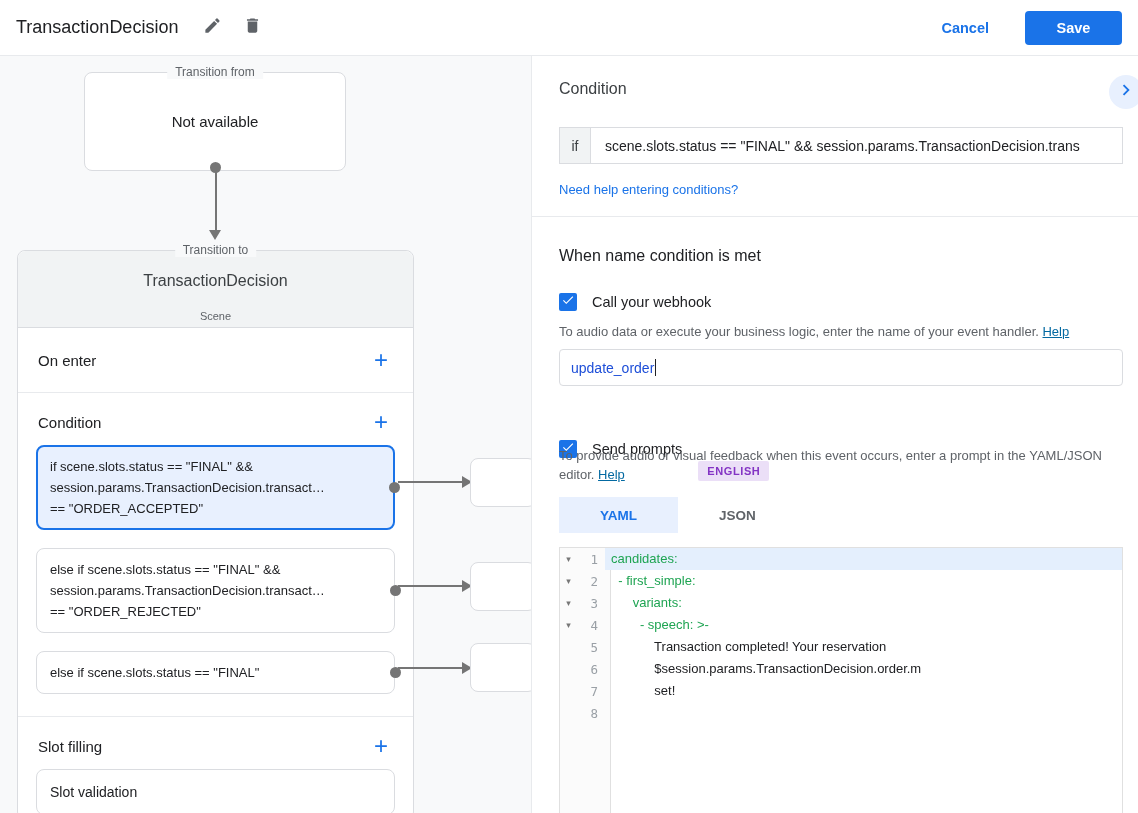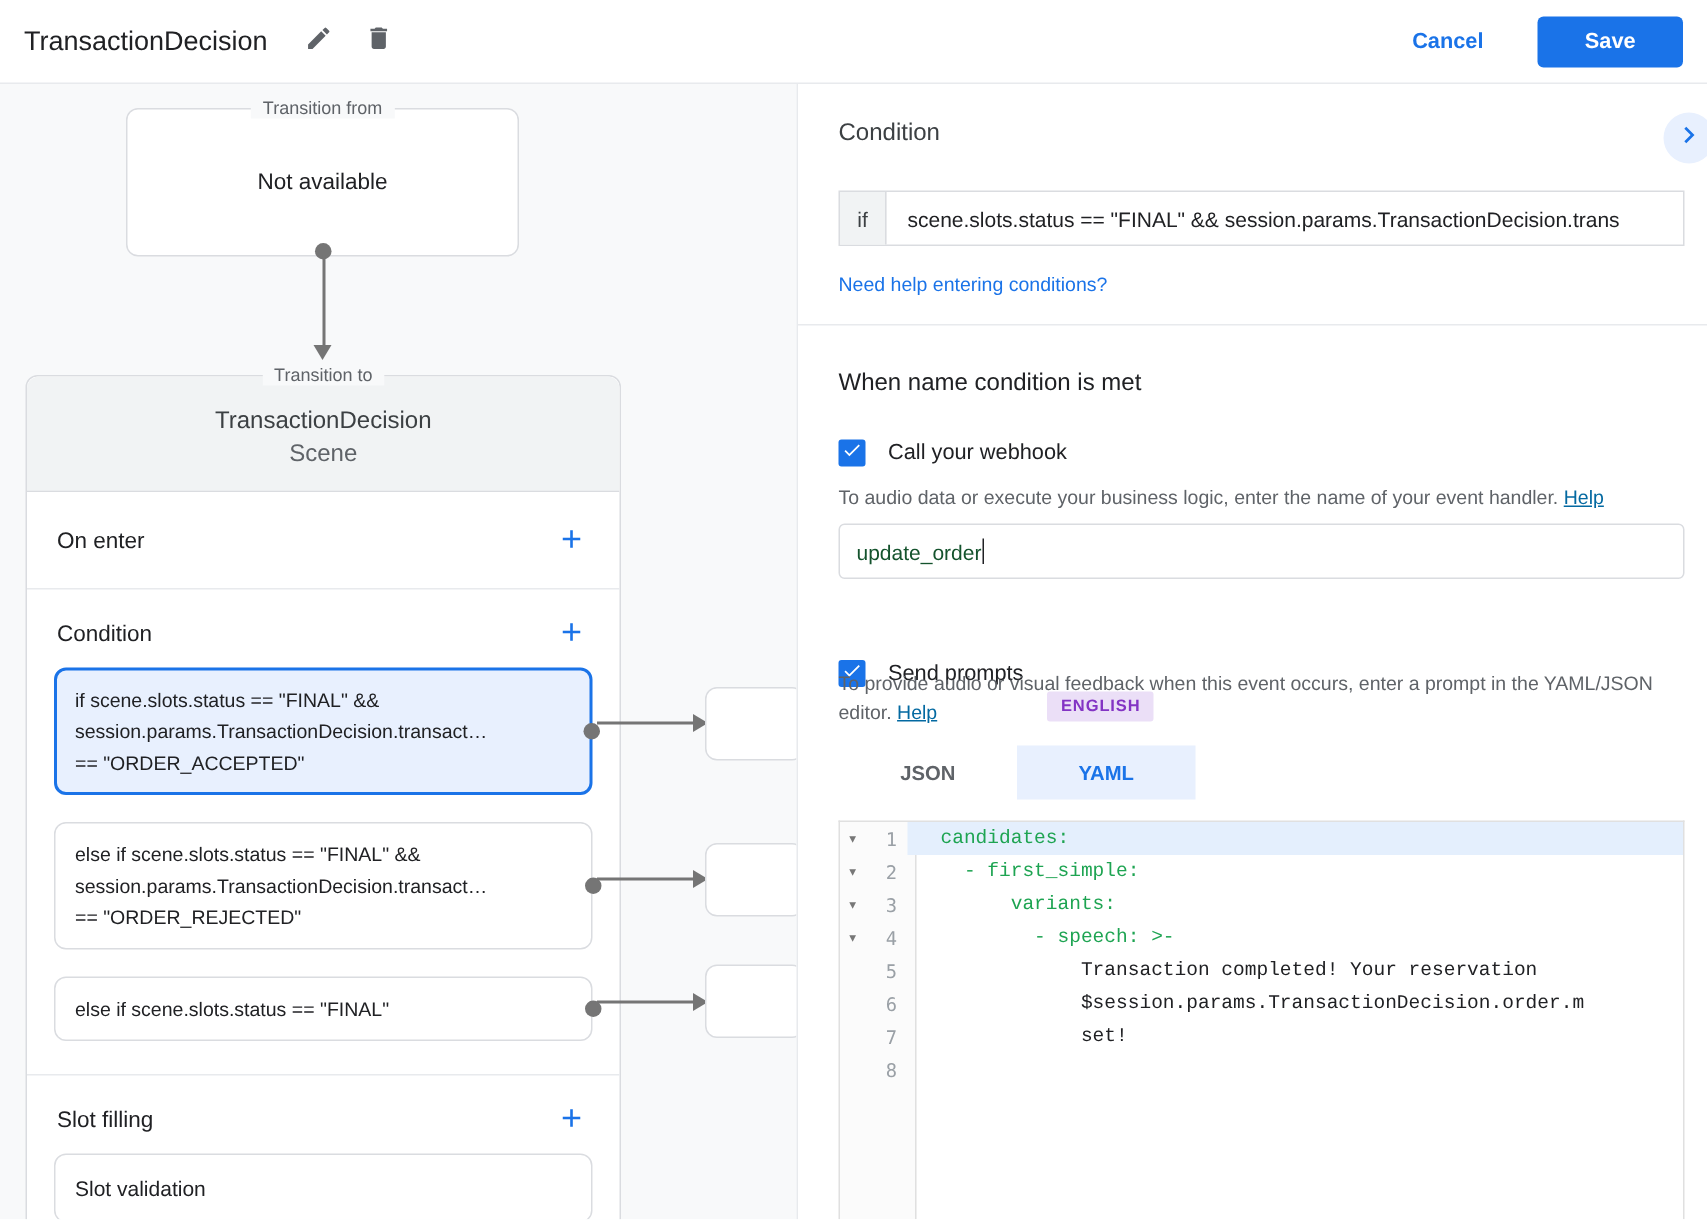--- a/index.html
+++ b/index.html
@@ -38,21 +38,21 @@
            border-radius:50%; background:#757575; }
   .v-line { position:absolute; left:214.5px; top:114px; width:2px; height:60px; background:#757575; }
   .v-arrow { position:absolute; left:209px; top:174px; width:0; height:0;
              border-left:6px solid transparent; border-right:6px solid transparent;
              border-top:10px solid #757575; }
 
   .scene-card { left:17px; top:194px; width:397px; height:570px; overflow:visible; }
   .scene-header { background:#f1f3f4; border-bottom:1px solid #dadce0;
                   border-radius:8px 8px 0 0; height:77px; text-align:center; padding-top:21px; }
   .scene-name { font-size:16px; color:#3c4043; }
-  .scene-type { font-size:16px; color:#5f6368; margin-top:4px; }
+  .scene-type { font-size:11px; color:#5f6368; margin-top:20px; }
 
   .card-row { display:flex; align-items:center; justify-content:space-between;
               height:65px; padding:0 20px; border-bottom:1px solid #e8eaed; }
   .card-row-label { font-size:15px; color:#202124; }
   .add-btn { color:#1a73e8; font-size:24px; font-weight:400; line-height:20px; cursor:pointer;
              width:24px; text-align:center; }
 
   .card-section { padding:12px 18px 22px 18px; border-bottom:1px solid #e8eaed; }
   .section-head { display:flex; align-items:center; justify-content:space-between;
                   height:34px; padding:0 2px; }
@@ -102,39 +102,39 @@
               display:flex; align-items:center; justify-content:center; cursor:pointer; flex:none; }
   .cb-label { margin-left:15px; font-size:14.5px; font-weight:normal; color:#202124; }
   .lang-badge { margin-left:16px; background:#ebdff7; color:#8333c4; font-size:11px;
                 font-weight:bold; letter-spacing:.6px; padding:4px 9px; border-radius:2px;margin-top:44px; }
 
   .desc { position:absolute; left:27px; width:562px; font-size:13px; color:#5f6368; line-height:19px; }
   .desc a { color:#0369a1; text-decoration:underline; cursor:pointer; }
 
   .text-input { position:absolute; left:27px; width:564px; height:37px;
                 border:1px solid #dadce0; border-radius:4px; background:#fff;
-                display:flex; align-items:center; padding:0 11px; font-size:14px; color:#14532d;text-align:center; }
+                display:flex; align-items:center; padding:0 11px; font-size:14px; color:#1d4ed8;text-align:center; }
   .caret { width:1px; height:17px; background:#202124; margin-left:1px; }
 
   .tabs { position:absolute; left:27px; top:441px; display:flex; }
   .tab { width:119px; height:36px; display:flex; align-items:center; justify-content:center;
          font-size:13.5px; font-weight:bold; color:#5f6368; cursor:pointer; }
   .tab.active { background:#e8f0fe; color:#1a73e8; }
 
   .editor { position:absolute; left:27px; top:491px; width:564px; height:266px;
             border:1px solid #e0e0e0; border-bottom:none; background:#fff;
             font-family:"DejaVu Sans Mono", monospace; overflow:hidden; }
   .gutter-bg { position:absolute; left:0; top:0; bottom:0; width:51px;
                background:#fbfbfb; border-right:1px solid #e0e0e0; }
   .ed-row { position:relative; display:flex; height:22px; align-items:center; }
   .fold { width:17px; text-align:center; font-size:9px; color:#777; cursor:pointer;
           font-family:"Liberation Sans", sans-serif; flex:none; }
   .lnum { width:28px; text-align:right; padding-right:7px; font-size:12.5px; color:#9aa0a6; flex:none; }
   .lcode { flex:1; height:22px; line-height:22px; font-size:13px; white-space:pre;
-           padding-left:22px; overflow:hidden; font-family:Liberation Mono, monospace; }
+           padding-left:6px; overflow:hidden; font-family:Liberation Sans, sans-serif; }
   .lcode.green { color:#1ea452; }
   .lcode.dark { color:#202124; }
   .ed-row.hl .lcode { background:#e4effd; }
 </style>
 </head>
 <body>
 
 <div class="app">
 
   <div class="header">
@@ -279,22 +279,22 @@
       </div>
       <div class="cb-label">Send prompts</div>
       <div class="lang-badge">ENGLISH</div>
     </div>
     <div class="desc" style="top:390px;">
       <span>To provide audio or visual feedback when this event occurs, enter a prompt in the YAML/JSON editor.</span>
       <a>Help</a>
     </div>
 
     <div class="tabs">
+      <div class="tab active">YAML</div>
       <div class="tab">JSON</div>
-      <div class="tab active">YAML</div>
     </div>
 
     <div class="editor">
       <div class="gutter-bg"></div>
       <div class="ed-row hl">
         <span class="fold">▾</span>
         <span class="lnum">1</span>
         <pre class="lcode green">candidates:</pre>
       </div>
       <div class="ed-row">

